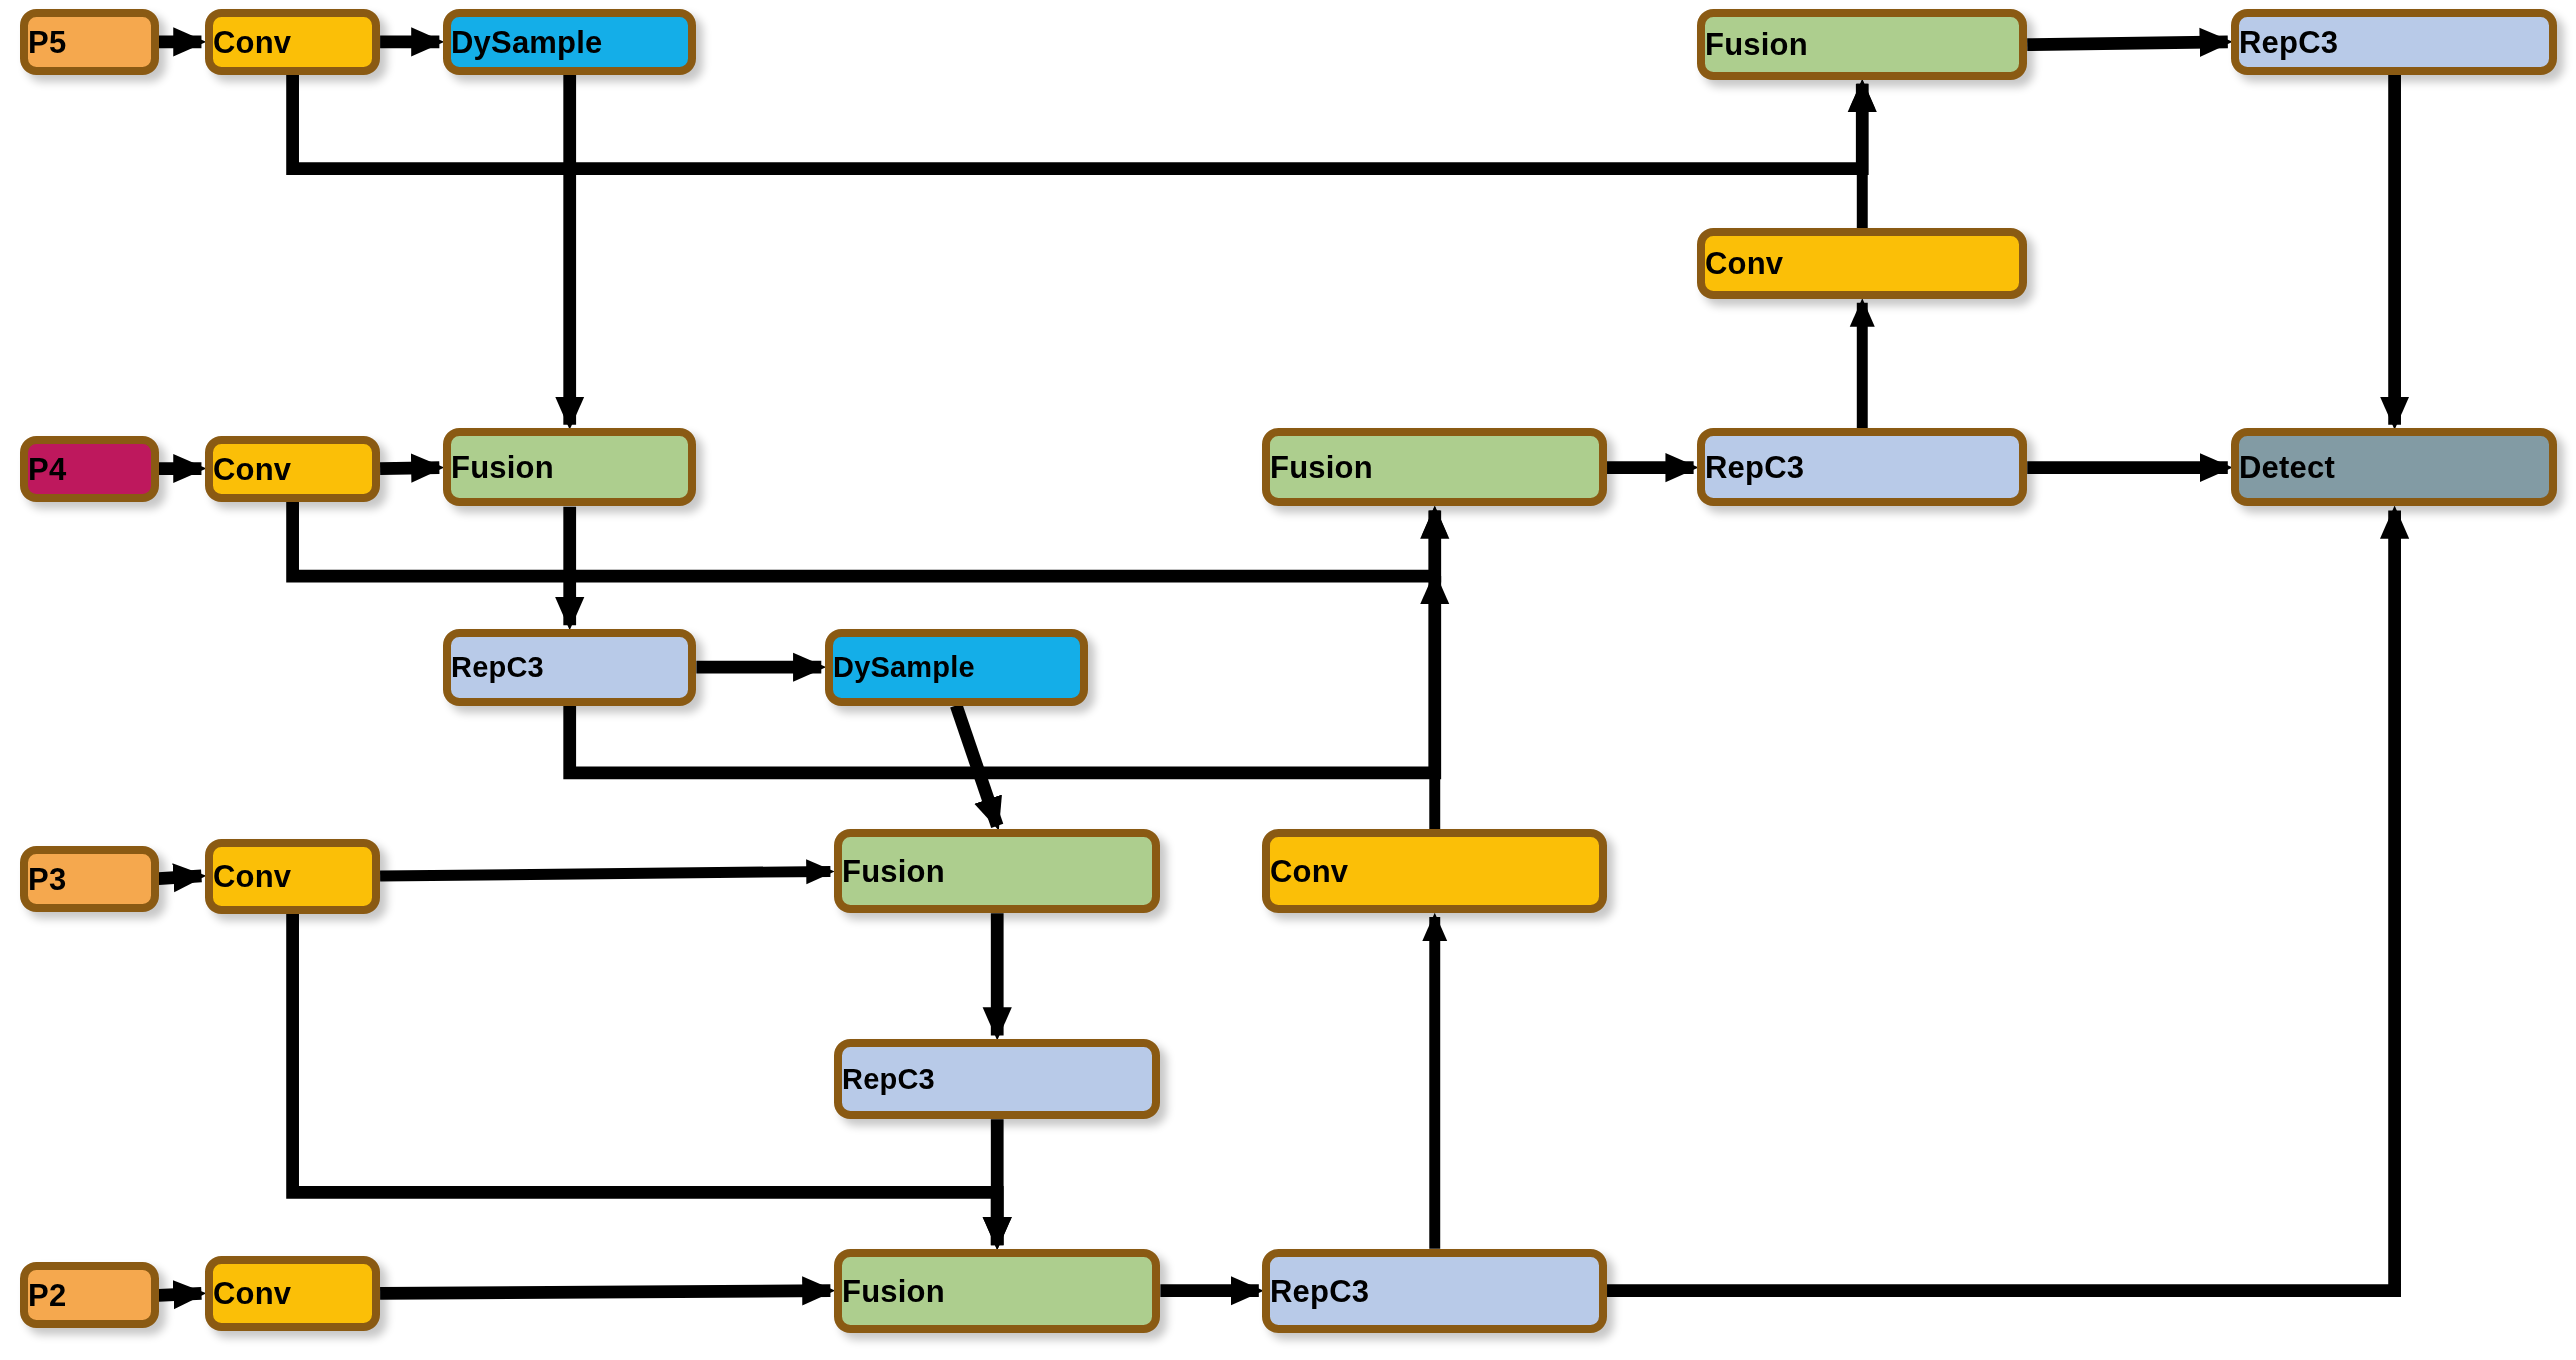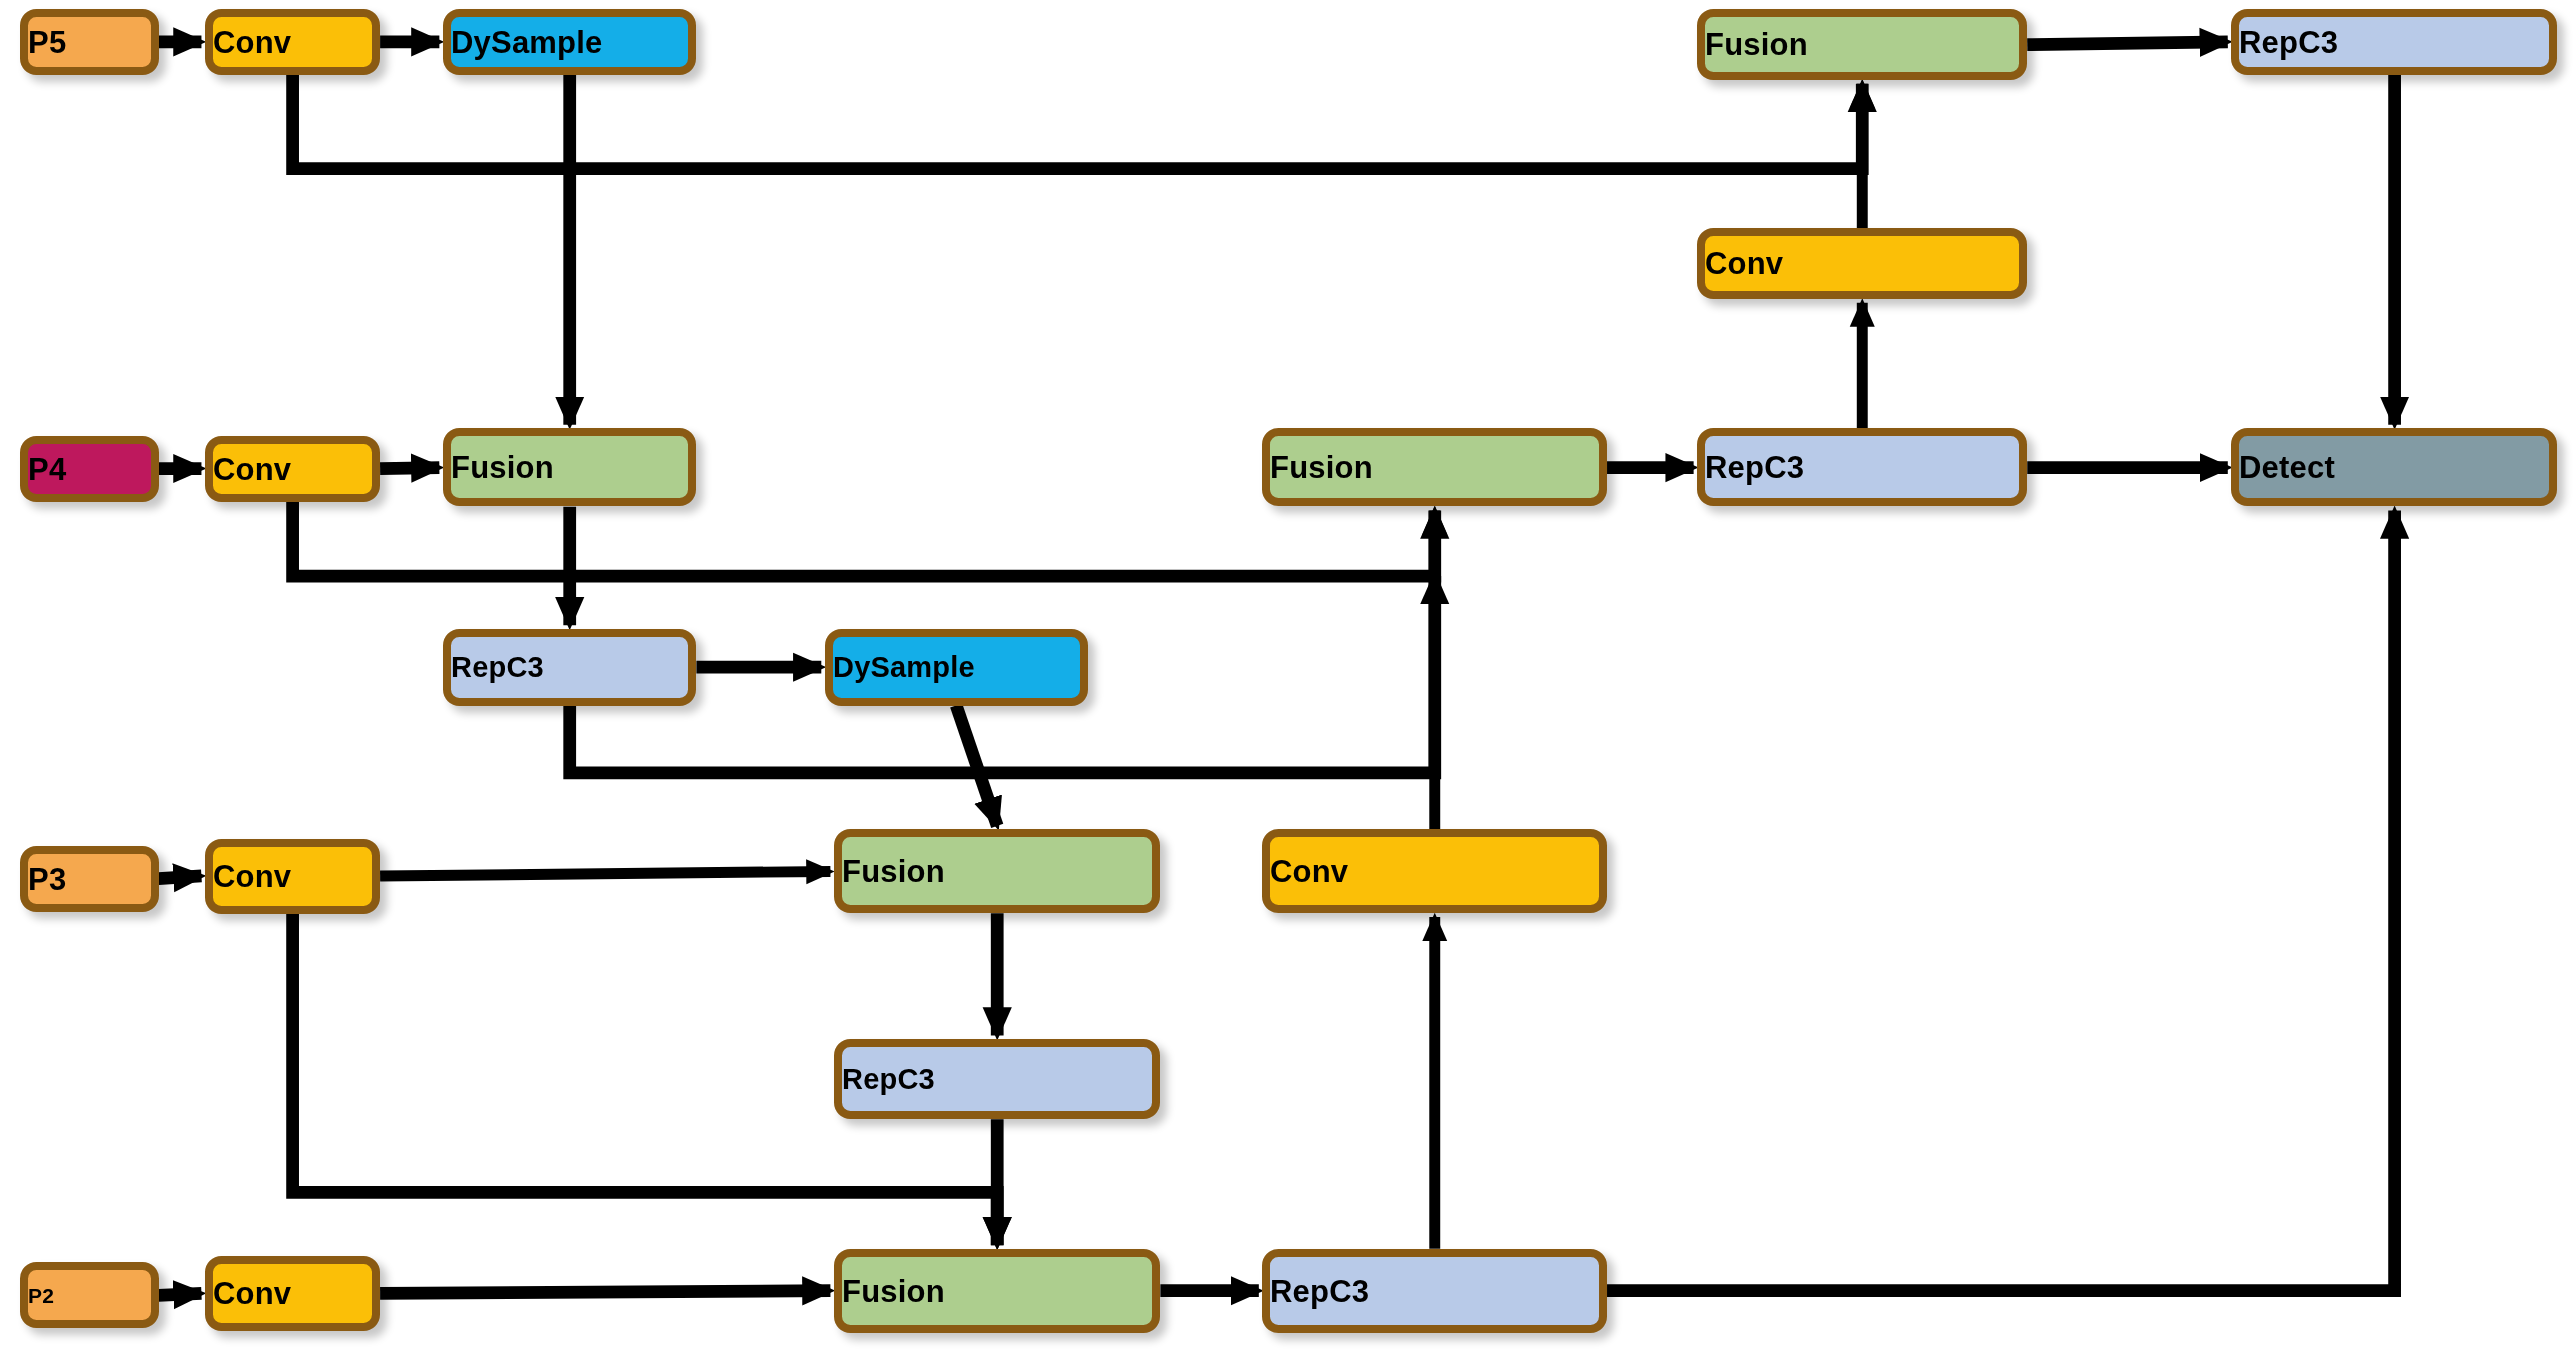--- a/index.html
+++ b/index.html
@@ -136,21 +136,21 @@
     <div class="node" style="left: 834px; top: 829px; width: 326px; height: 84px; background: rgb(173, 206, 142); border-color: rgb(138, 90, 19);">
       <span class="node-label" style="font-size: 31px;">Fusion</span>
     </div>
     <div class="node" style="left: 1262px; top: 829px; width: 345px; height: 84px; background: rgb(251, 191, 7); border-color: rgb(138, 90, 19);">
       <span class="node-label" style="font-size: 31px;">Conv</span>
     </div>
     <div class="node" style="left: 834px; top: 1039px; width: 326px; height: 80px; background: rgb(184, 202, 232); border-color: rgb(138, 90, 19);">
       <span class="node-label" style="font-size: 29px;">RepC3</span>
     </div>
     <div class="node" style="left: 20px; top: 1262px; width: 139px; height: 66px; background: rgb(245, 168, 78); border-color: rgb(138, 90, 19);">
-      <span class="node-label" style="font-size: 21px;">P2</span>
+      <span class="node-label" style="font-size: 31px;">P2</span>
     </div>
     <div class="node" style="left: 205px; top: 1256px; width: 175px; height: 75px; background: rgb(251, 191, 7); border-color: rgb(138, 90, 19);">
       <span class="node-label" style="font-size: 31px;">Conv</span>
     </div>
     <div class="node" style="left: 834px; top: 1249px; width: 326px; height: 84px; background: rgb(173, 206, 142); border-color: rgb(138, 90, 19);">
       <span class="node-label" style="font-size: 31px;">Fusion</span>
     </div>
     <div class="node" style="left: 1262px; top: 1249px; width: 345px; height: 84px; background: rgb(184, 202, 232); border-color: rgb(138, 90, 19);">
       <span class="node-label" style="font-size: 31px;">RepC3</span>
     </div>

